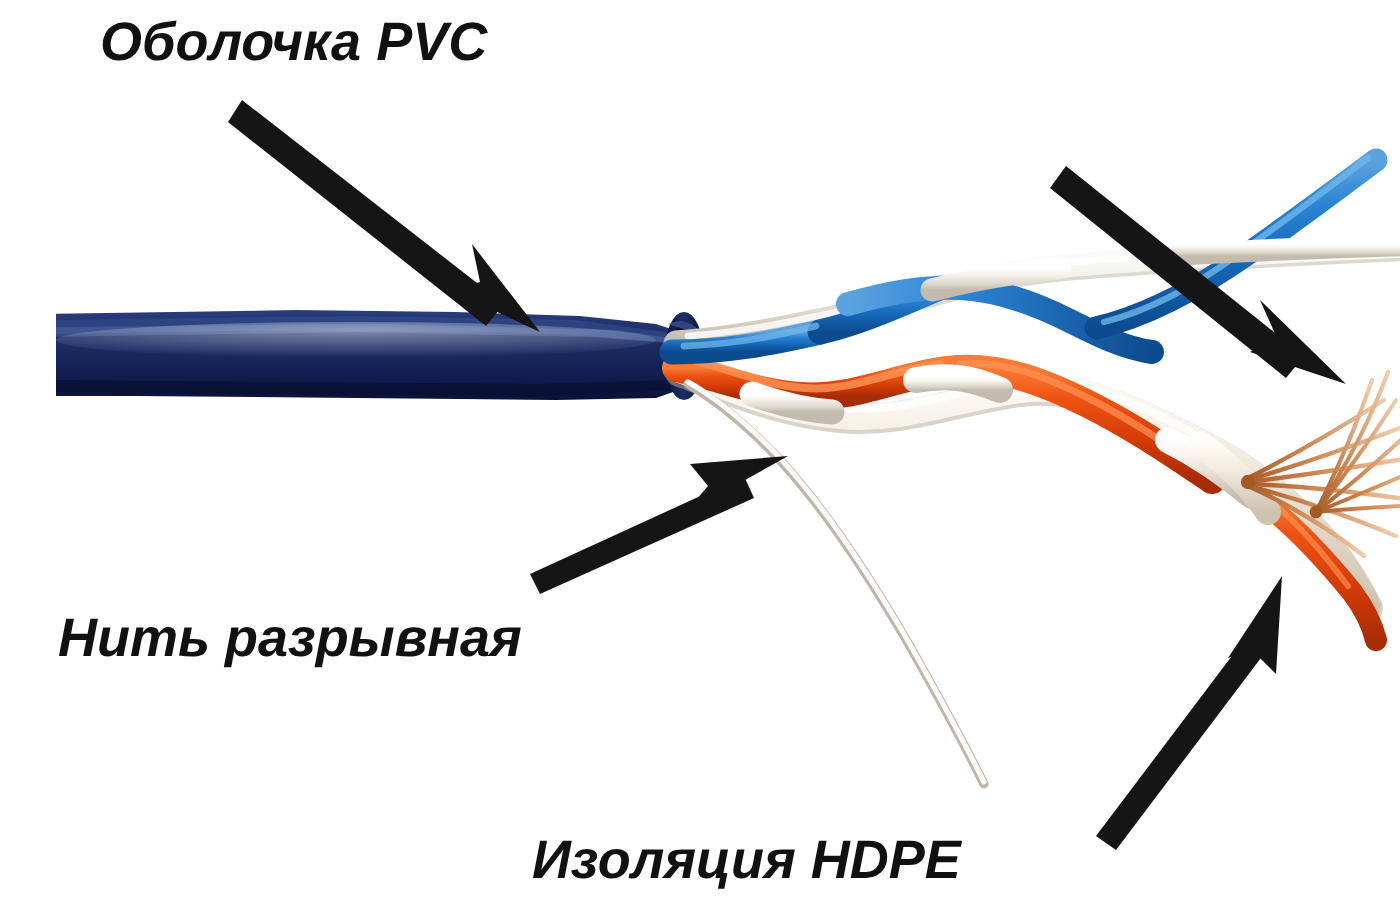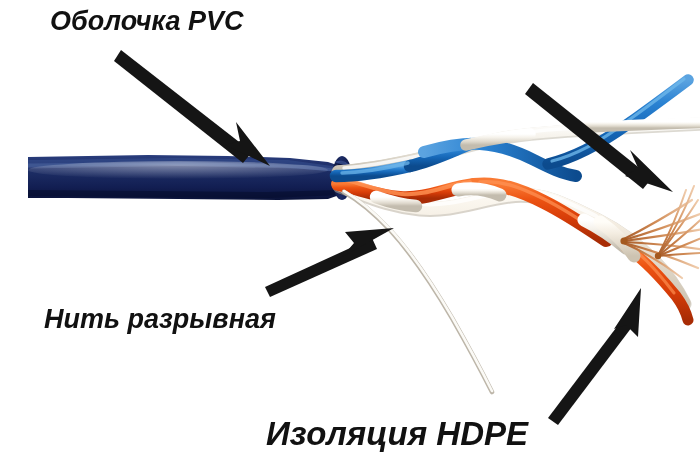--- a/index.html
+++ b/index.html
@@ -30,22 +30,22 @@
     font-family: "Liberation Sans", sans-serif;
     font-weight: bold;
     font-style: italic;
     color: #111111;
     white-space: nowrap;
     letter-spacing: 0px;
     line-height: 1;
   }
   #label-pvc      { left: 22px;  top: 8px;   font-size: 27px; }
   #label-cores    { left: 279px; top: 43px;  font-size: 27px; }
-  #label-ripcord  { left: 16px;  top: 306px; font-size: 27px; font-style: italic; }
-  #label-hdpe     { left: 238px; top: 417px; font-size: 33px; font-style: italic; }
+  #label-ripcord  { left: 1px;  top: 306px; font-size: 27px; font-style: italic; }
+  #label-hdpe     { left: 238px; top: 417px; font-size: 27px; font-style: italic; }
 </style>
 </head>
 <body>
 
 <div id="figure">
 
   <svg viewBox="0 0 700 457" xmlns="http://www.w3.org/2000/svg">
     <defs>
 
       <linearGradient id="gJacket" x1="0" y1="0" x2="0" y2="1">

